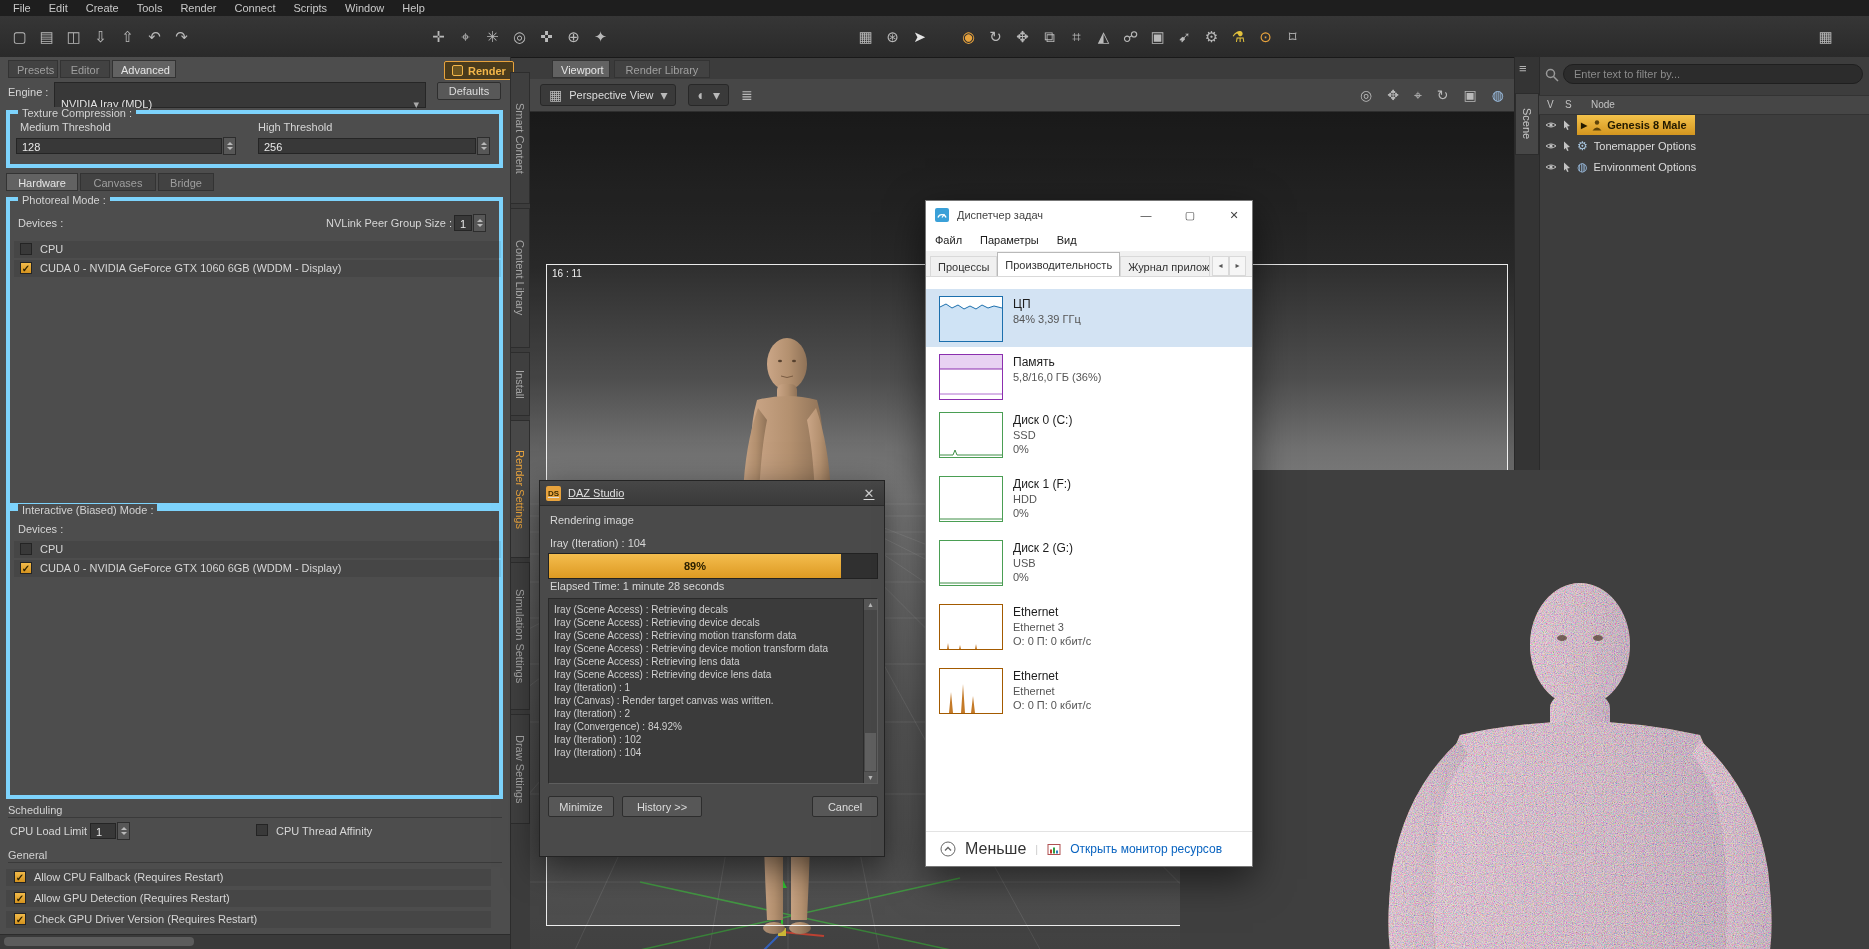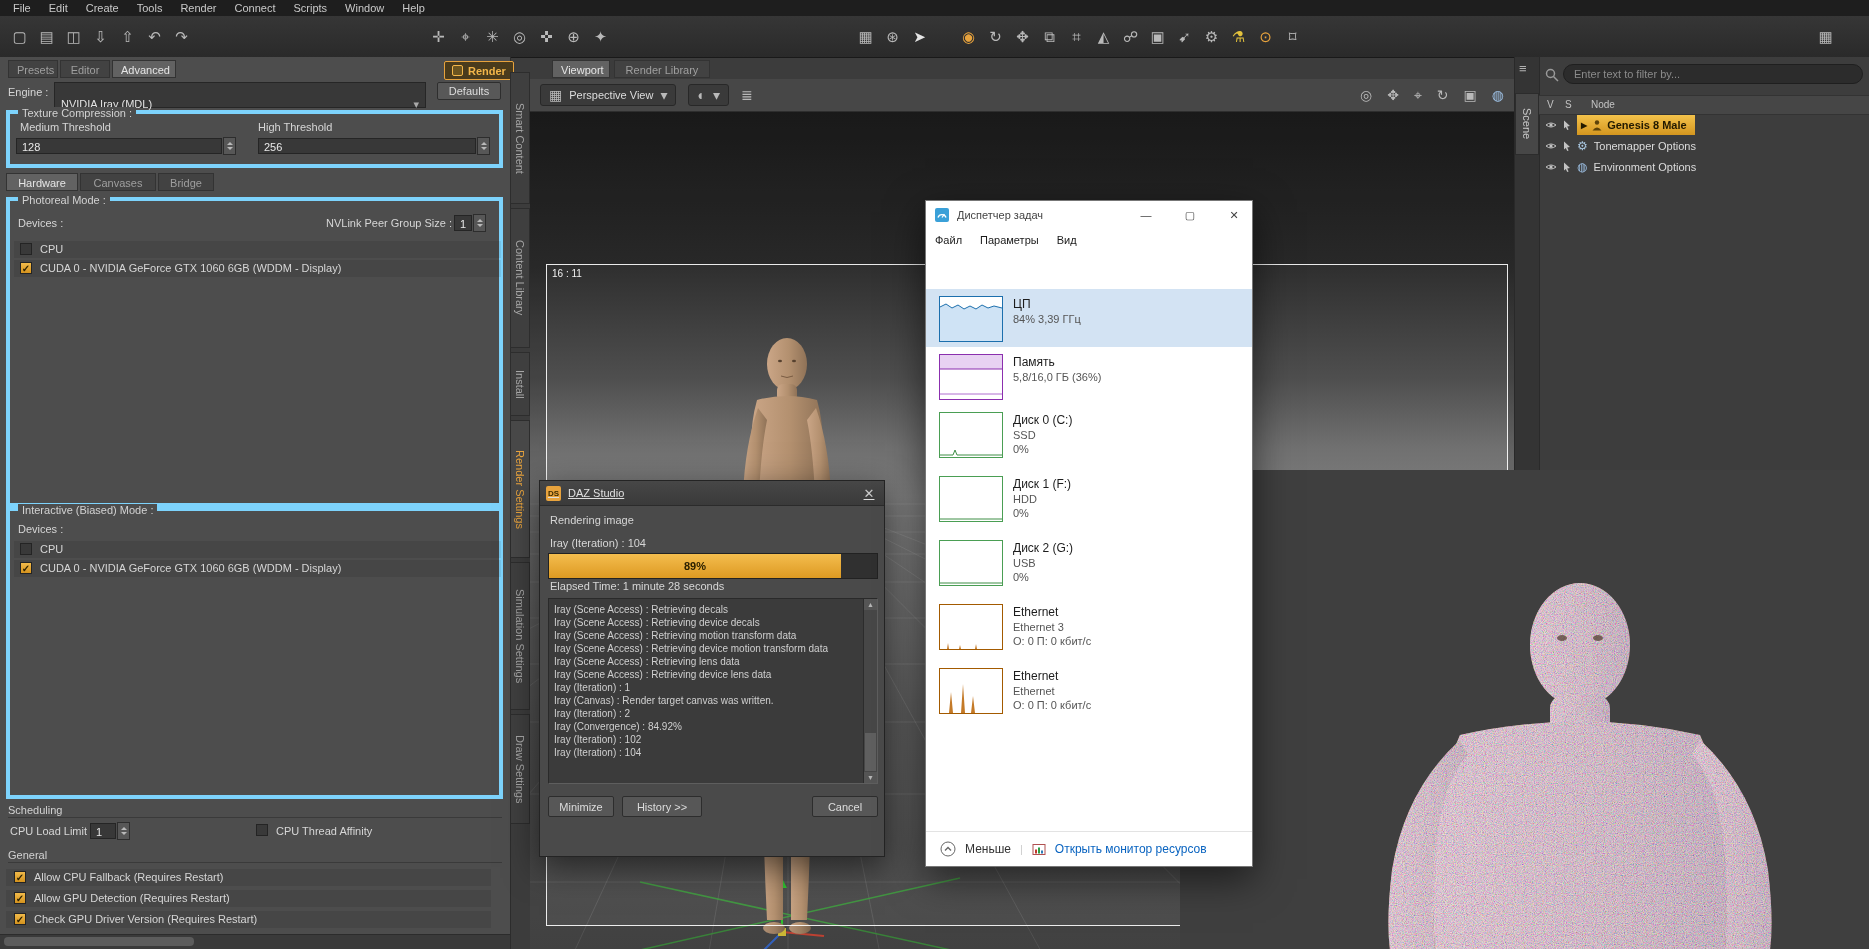--- a/index.html
+++ b/index.html
@@ -84,21 +84,21 @@
   .ttab{height:20px;line-height:20px;padding:0 7px;background:#f0f0f0;border:1px solid #d9d9d9;border-bottom:none;font-size:11px;color:#333;white-space:nowrap;overflow:hidden;max-width:90px;box-sizing:border-box;}
   .ttab.sel{background:#fff;height:24px;line-height:24px;border-color:#b9b9b9;max-width:none;}
   .tarr{width:17px;height:20px;border:1px solid #d9d9d9;background:#f6f6f6;text-align:center;line-height:18px;font-size:8px;color:#555;box-sizing:border-box;}
   .perf-row{position:absolute;left:0;width:326px;display:flex;gap:10px;padding:7px 0 0 13px;box-sizing:border-box;}
   .perf-row.sel{background:#d3e3f3;}
   .chart{flex:0 0 auto;}
   .p-name{font-size:12px;color:#1d1d1d;line-height:16px;}
   .p-sub{font-size:11px;color:#555;line-height:14px;}
   .tm-sep{position:absolute;left:0;right:0;top:630px;border-top:1px solid #e3e3e3;}
   .tm-foot{position:absolute;left:0;right:0;top:631px;bottom:0;display:flex;align-items:center;padding-left:14px;gap:9px;}
-  .tm-less{font-size:12px;color:#333;}
+  .tm-less{font-size:16px;color:#333;}
   .tm-link{font-size:12px;color:#0a64c0;}
   .tm-div{color:#ccc;}
 
   
   .rp{position:absolute;left:1514px;top:57px;right:0;bottom:0;background:#3d3d3d;border-left:1px solid #292929;z-index:10;}
   .rp-strip{position:absolute;left:0;top:0;width:24px;bottom:0;background:#343434;border-right:1px solid #2a2a2a;}
   .rp-tab{position:absolute;left:0;top:36px;width:24px;height:62px;background:#474747;border:1px solid #2c2c2c;color:#c9c9c9;writing-mode:vertical-rl;display:flex;align-items:center;justify-content:center;box-sizing:border-box;}
   .rp-burger{position:absolute;left:4px;top:4px;color:#b0b0b0;font-size:13px;}
   .filter{position:absolute;left:48px;top:7px;width:300px;height:20px;background:#2c2c2c;border:1px solid #1f1f1f;border-radius:10px;color:#d5d5d5;padding:0 10px;box-sizing:border-box;font-size:11px;font-family:"Liberation Sans",sans-serif;}
   .filter::placeholder{color:#8b8b8b;}
@@ -511,20 +511,27 @@
       <span style="font-size:11px">Диспетчер задач</span>
       <span style="margin-left:auto" class="tm-winbtn">—</span>
       <span class="tm-winbtn">▢</span>
       <span class="tm-winbtn">✕</span>
     </div>
     <div class="tm-menu">
       <span>Файл</span>
       <span>Параметры</span>
       <span>Вид</span>
     </div>
+    <div class="tm-tabs">
+      <div class="ttab">Процессы</div>
+      <div class="ttab sel">Производительность</div>
+      <div class="ttab">Журнал прилож</div>
+      <div class="tarr" style="margin-left:2px">◂</div>
+      <div class="tarr">▸</div>
+    </div>
 
     <div class="perf-row sel" style="top:88px;height:58px">
       <svg class="chart" width="64" height="46">
         <rect x="0.5" y="0.5" width="63" height="45" fill="#ffffff" stroke="#1c6fad"></rect>
         <path d="M1,11 L7,8 L13,12 L19,9 L25,13 L31,10 L37,13 L43,9 L49,12 L55,10 L63,12 L63,45 L1,45 Z" fill="#cfe3f5"></path>
         <path d="M1,11 L7,8 L13,12 L19,9 L25,13 L31,10 L37,13 L43,9 L49,12 L55,10 L63,12" stroke="#1c6fad" fill="none"></path>
       </svg>
       <div>
         <div class="p-name">ЦП</div>
         <div class="p-sub">84% 3,39 ГГц</div>

